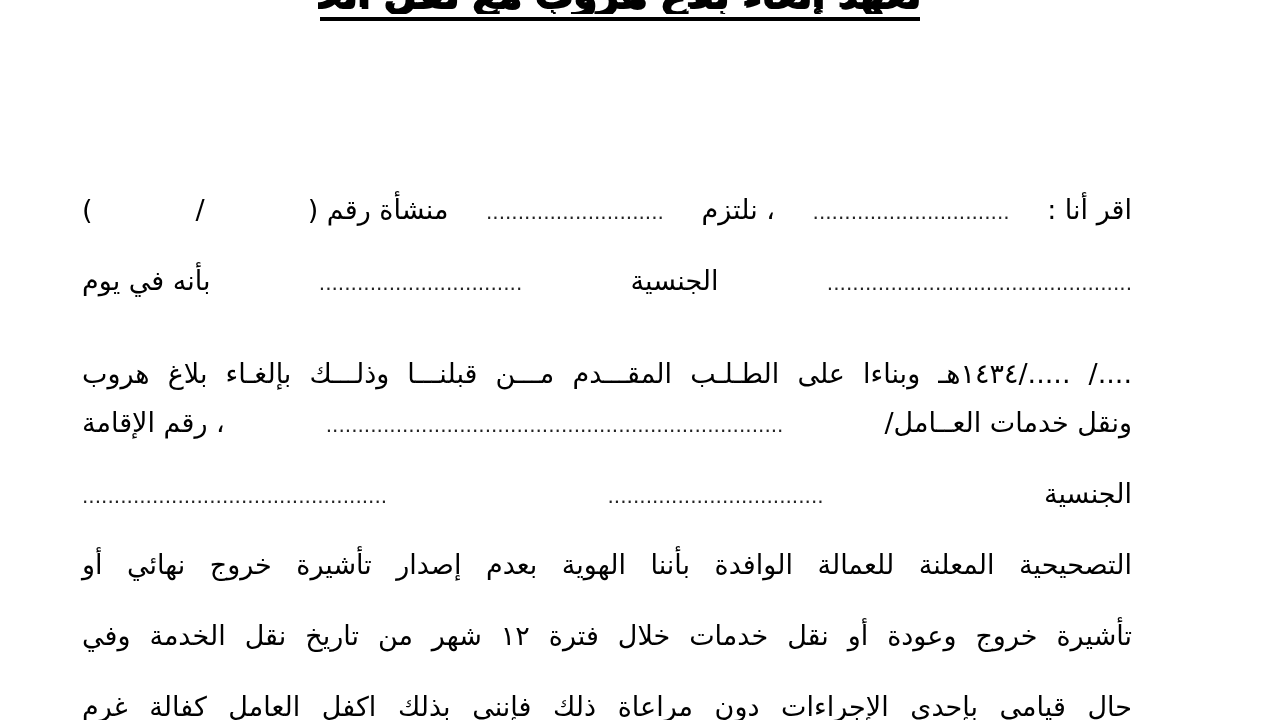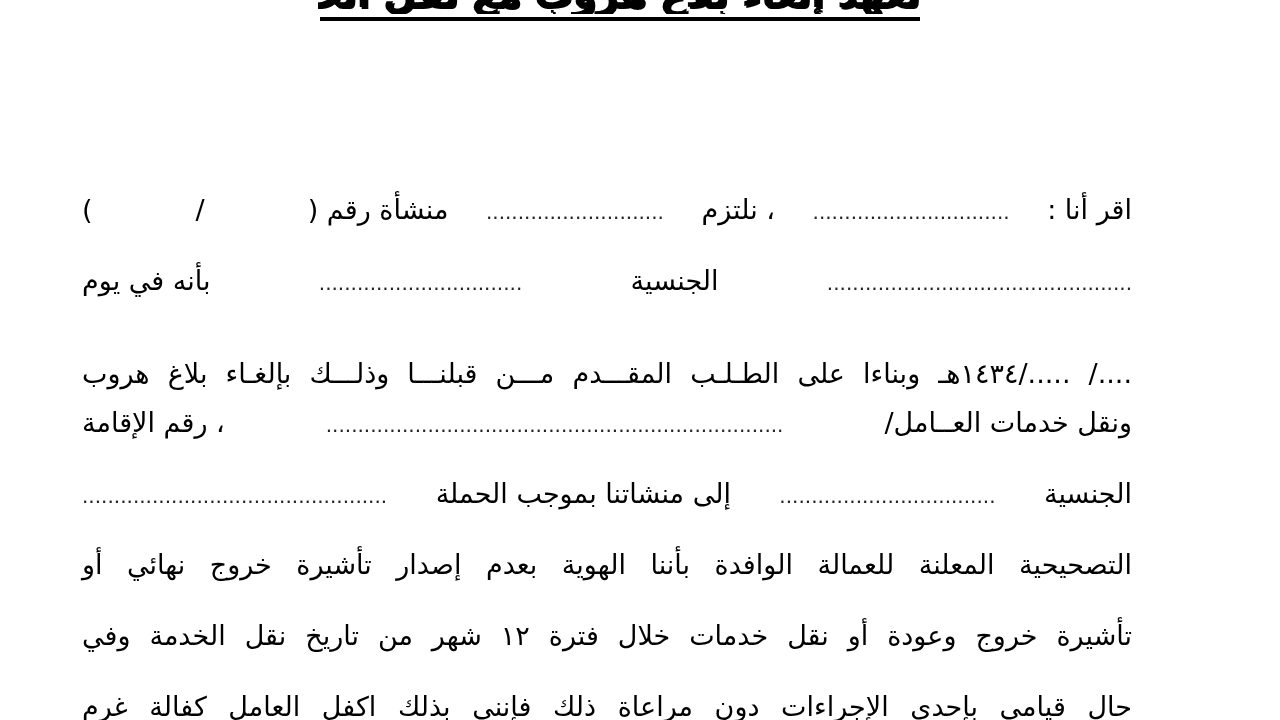--- a/index.html
+++ b/index.html
@@ -109,21 +109,20 @@
 
   <div class="line" style="top:401px;">
     <span class="seg">ونقل خدمات العــامل/</span>
     <span class="dots">........................................................................</span>
     <span class="seg">، رقم الإقامة</span>
   </div>
 
   <div class="line" style="top:472px;">
     <span class="seg">الجنسية</span>
     <span class="dots">..................................</span>
-    <span class="seg">إلى منشاتنا بموجب الحملة</span>
     <span class="dots">................................................</span>
   </div>
 
   <div class="line" style="top:543px;">
     <span class="seg" style="width:100%;text-align:justify;text-align-last:justify;">التصحيحية المعلنة للعمالة الوافدة بأننا الهوية بعدم إصدار تأشيرة خروج نهائي أو</span>
   </div>
 
   <div class="line" style="top:614px;">
     <span class="seg" style="width:100%;text-align:justify;text-align-last:justify;">تأشيرة خروج وعودة أو نقل خدمات خلال فترة ١٢ شهر من تاريخ نقل الخدمة وفي</span>
   </div>

